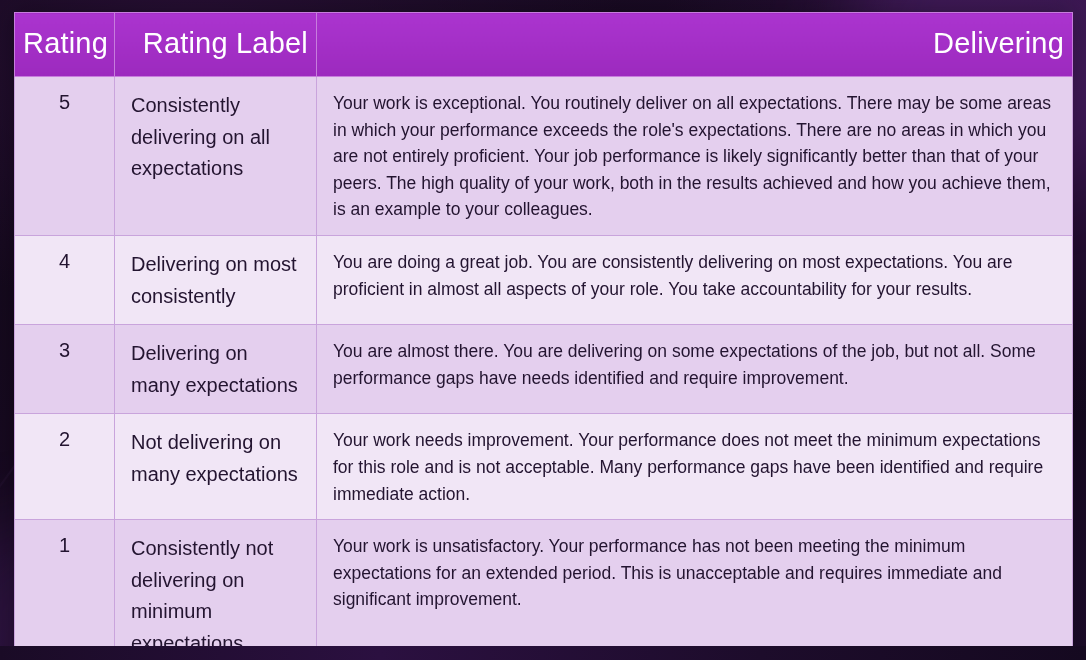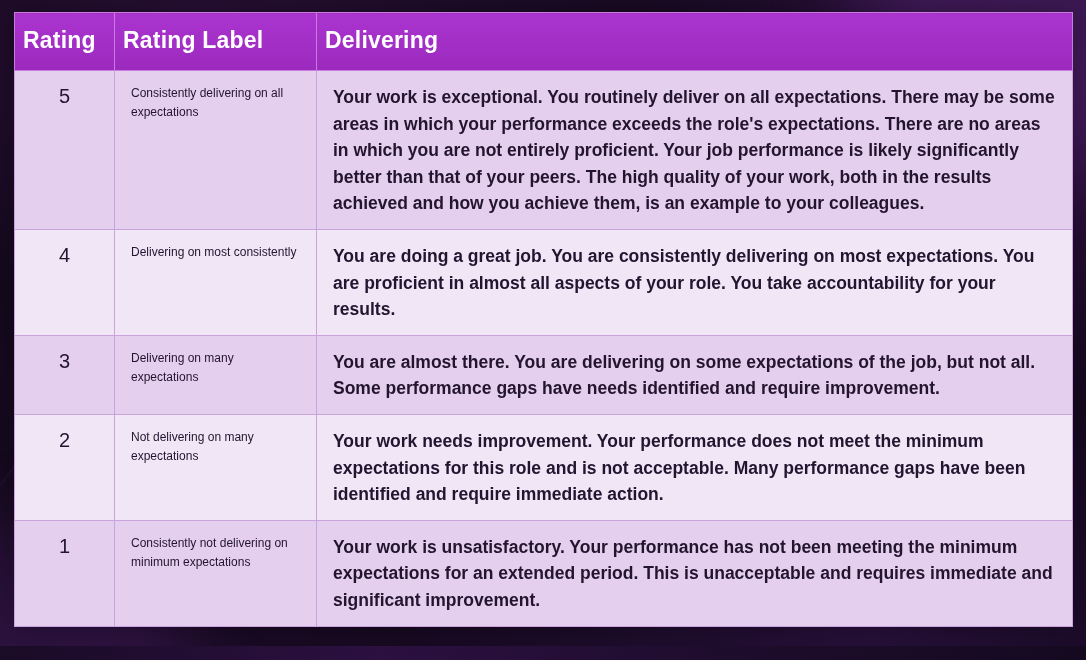--- a/index.html
+++ b/index.html
@@ -55,54 +55,53 @@
   }
   table.rating-table {
     border-collapse: collapse;
     width: 1058px;
     table-layout: fixed;
   }
   table.rating-table th {
     background: #a12fc4;
     background: linear-gradient(180deg, #ab34cf 0%, #9c2abe 100%);
     color: #ffffff;
-    font-weight: bold;
-    font-size: 23px;
-    text-align: left;
+    font-weight: normal;
+    font-size: 29px;
+    text-align: right;
     padding: 14px 8px 16px 8px;
     border: 1px solid #c77ddd;
     letter-spacing: 0.2px;
   }
   table.rating-table td {
     border: 1px solid #c9a4dc;
     vertical-align: top;
     color: #231430;
   }
   .col-rating  { width: 100px; }
   .col-label   { width: 202px; }
   .col-desc    { width: 756px; }
 
   td.c-rating {
     text-align: center;
     font-size: 20px;
     padding: 14px 6px 10px 6px;
     color: #2b1a38;
   }
   td.c-label {
-    font-size: 12px;
+    font-size: 20px;
     line-height: 1.58;
     padding: 13px 14px 12px 16px;
     color: #2b1a38;
   }
   td.c-desc {
     font-size: 17.5px;
     line-height: 1.52;
     padding: 13px 16px 12px 16px;
     color: #221330;
-    font-weight: bold;
   }
   tr.row-dark td  { background: #e4cfee; }
   tr.row-light td { background: #f1e6f6; }
 
   .footer-bar {
     position: absolute;
     left: 0;
     right: 0;
     bottom: 0;
     height: 14px;

